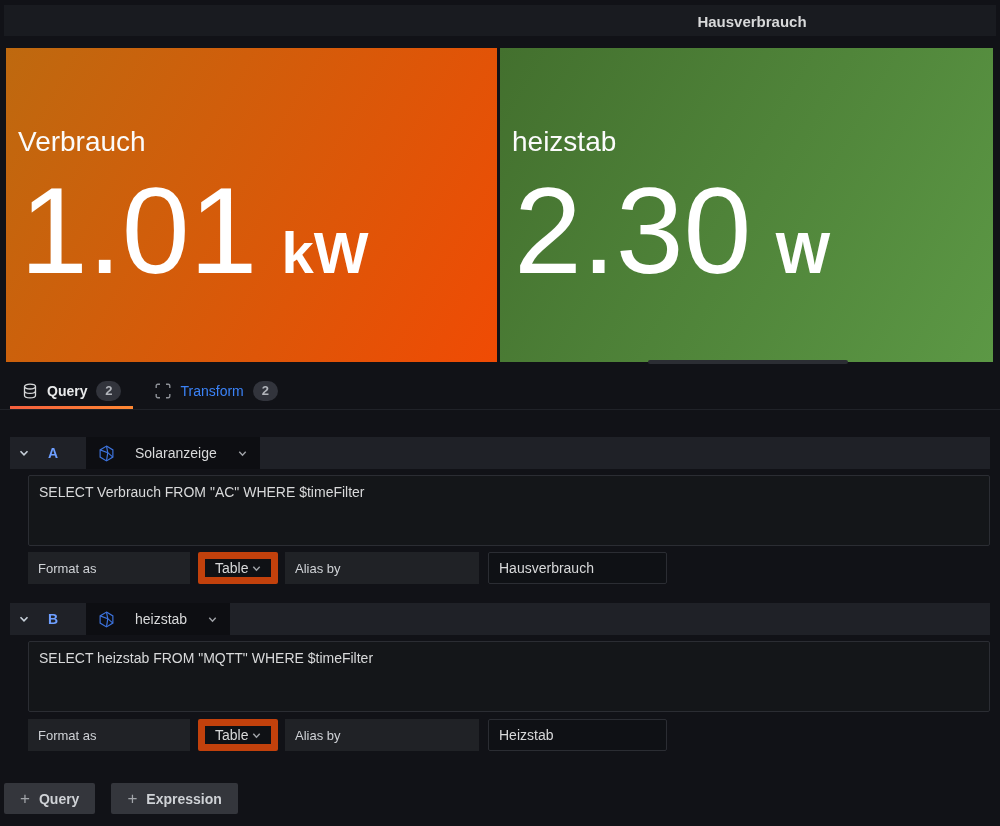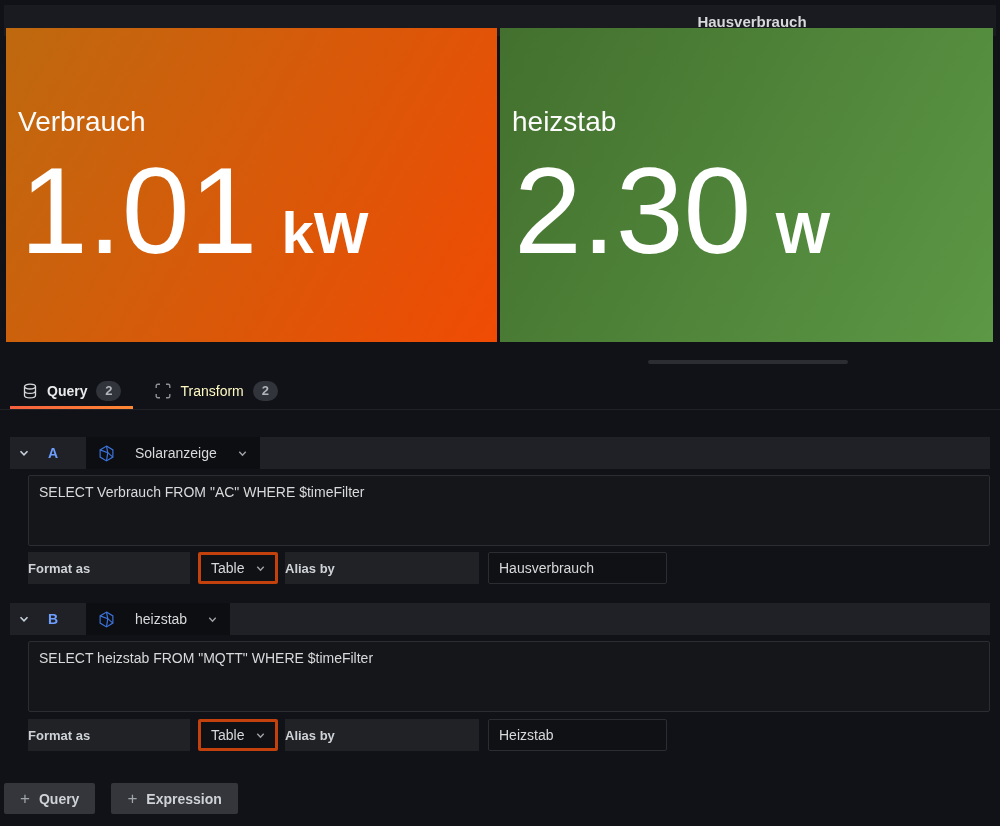--- a/index.html
+++ b/index.html
@@ -5,40 +5,40 @@
   * { margin:0; padding:0; box-sizing:border-box; }
   html,body { background:#111217; }
   body { font-family:"Liberation Sans", sans-serif; color:#d8d9da; }
   .screen { position:relative; width:1000px; height:826px; background:#111217; overflow:hidden; }
 
   
   .panel-header-bar { position:absolute; left:4px; top:5px; width:992px; height:31px; background:#191b20; }
   .panel-title { position:absolute; left:748px; top:50%; transform:translate(-50%,-50%);
                  font-size:15px; font-weight:600; color:#d8d9da; white-space:nowrap; }
 
-  .stat-panel { position:absolute; top:28px; height:314px; display:flex; flex-direction:column;
+  .stat-panel { position:absolute; top:48px; height:314px; display:flex; flex-direction:column;
                 justify-content:center; align-items:flex-start; padding-left:12px; }
   .stat-orange { left:6px; width:491px; }
   .stat-green  { left:500px; width:493px; }
   .stat-label { font-size:28px; font-weight:500; color:#fbfbfb; margin-bottom:22px; }
   .stat-value-row { display:flex; align-items:baseline; gap:24px; line-height:0.85; margin-left:2px; }
   .stat-value { font-size:122px; font-weight:400; color:#ffffff; }
   .stat-unit  { font-size:58px; font-weight:700; color:#ffffff; }
 
   .hscroll-thumb { position:absolute; left:648px; top:360px; width:200px; height:4px;
                    background:#2b2d33; border-radius:2px; }
 
   
   .tabbar { position:absolute; left:0; top:372px; width:1000px; height:38px;
             border-bottom:1px solid #202228; display:flex; align-items:stretch; }
   .tab { position:relative; display:flex; align-items:center; gap:9px; padding:0 12px; cursor:pointer; }
   .tab-query { margin-left:10px; }
   .tab-label { font-size:14px; font-weight:700; }
   .tab-active .tab-label { color:#e9eaeb; }
-  .tab-inactive .tab-label { color:#fef9c3; font-weight:400; }
+  .tab-inactive .tab-label { color:#3b82f6; font-weight:400; }
   .tab-underline { position:absolute; left:0; bottom:0; height:3px; width:100%;
                    background:linear-gradient(90deg,#f55f3e,#ff8833); }
   .badge { display:inline-flex; align-items:center; justify-content:center; min-width:25px; height:20px;
            padding:0 8px; border-radius:11px; background:#32343c; color:#b2b5bb;
            font-size:13px; font-weight:700; }
 
   
   .row-header { position:absolute; left:10px; width:980px; height:32px; background:#1f2127;
                 display:flex; align-items:center; }
   .row-a { top:437px; } .row-b { top:603px; }
@@ -48,25 +48,25 @@
                gap:20px; padding:0 12px; cursor:pointer; }
   .ds-name { font-size:14px; color:#d8d9da; }
 
   .sql-box { position:absolute; left:28px; width:962px; height:71px; background:#141619;
              border:1px solid #2b2d33; border-radius:2px; padding:8px 10px;
              font-size:14px; color:#d8d9da; }
   .sql-a { top:475px; } .sql-b { top:641px; }
 
   .format-row { position:absolute; left:28px; height:32px; display:flex; }
   .fmt-a { top:552px; } .fmt-b { top:719px; }
-  .label-box { background:#202226; color:#cfd2d6; font-size:13px; font-weight:700;
-               display:flex; align-items:center; }
+  .label-box { background:#202226; color:#cfd2d6; font-size:13px; font-weight:400;
+               display:flex; align-items:center; padding-left:10px; }
   .lbl-format { width:162px; }
   .lbl-alias  { width:194px; margin-left:7px; }
-  .select-box { width:80px; margin-left:8px; background:#0f1115; border:3px solid #c2410c;
+  .select-box { width:80px; margin-left:8px; background:#0f1115; border:7px solid #c2410c;
                 border-radius:2px; display:flex; align-items:center; justify-content:space-between;
                 padding:0 9px 0 10px; font-size:14px; color:#d8d9da; cursor:pointer; }
   .text-input { width:179px; margin-left:9px; background:#0f1115; border:1px solid #2b2d33;
                 border-radius:2px; display:flex; align-items:center; padding-left:10px;
                 font-size:14px; color:#d8d9da; }
 
   
   .actions { position:absolute; left:4px; top:783px; display:flex; gap:16px; }
   .btn { height:31px; background:#34363c; border-radius:2px; display:flex; align-items:center;
          padding:0 16px; cursor:pointer; }

